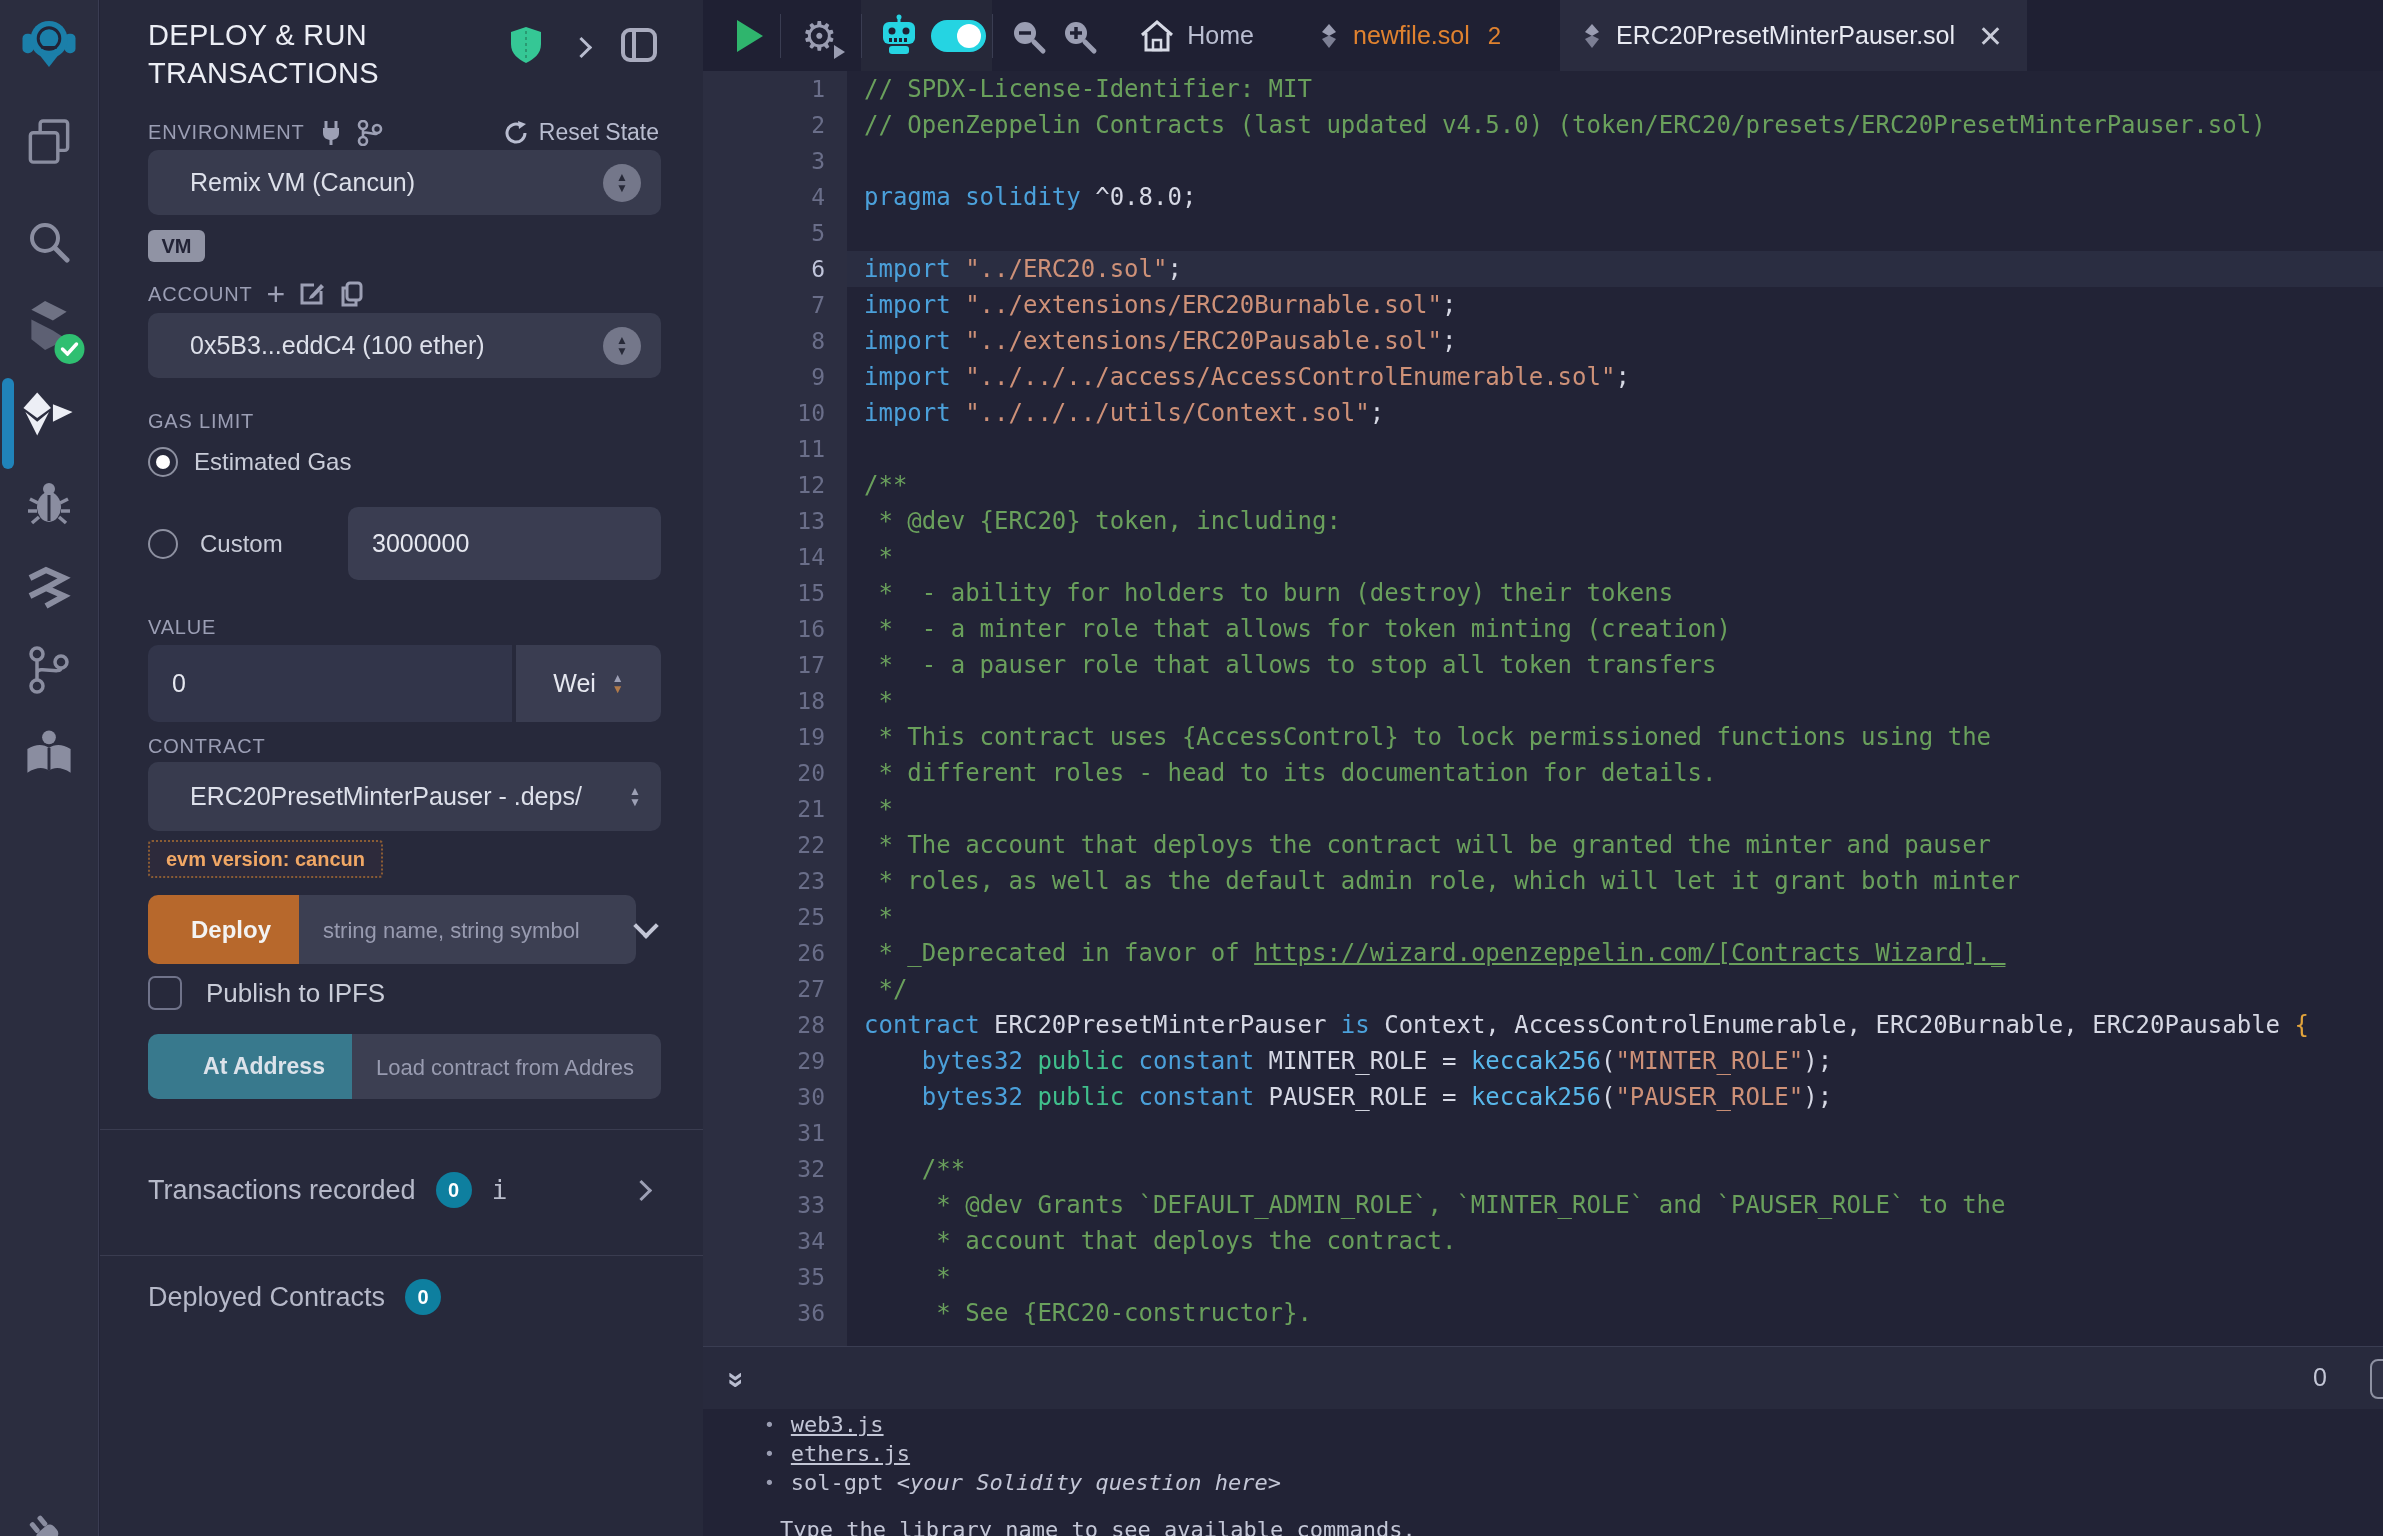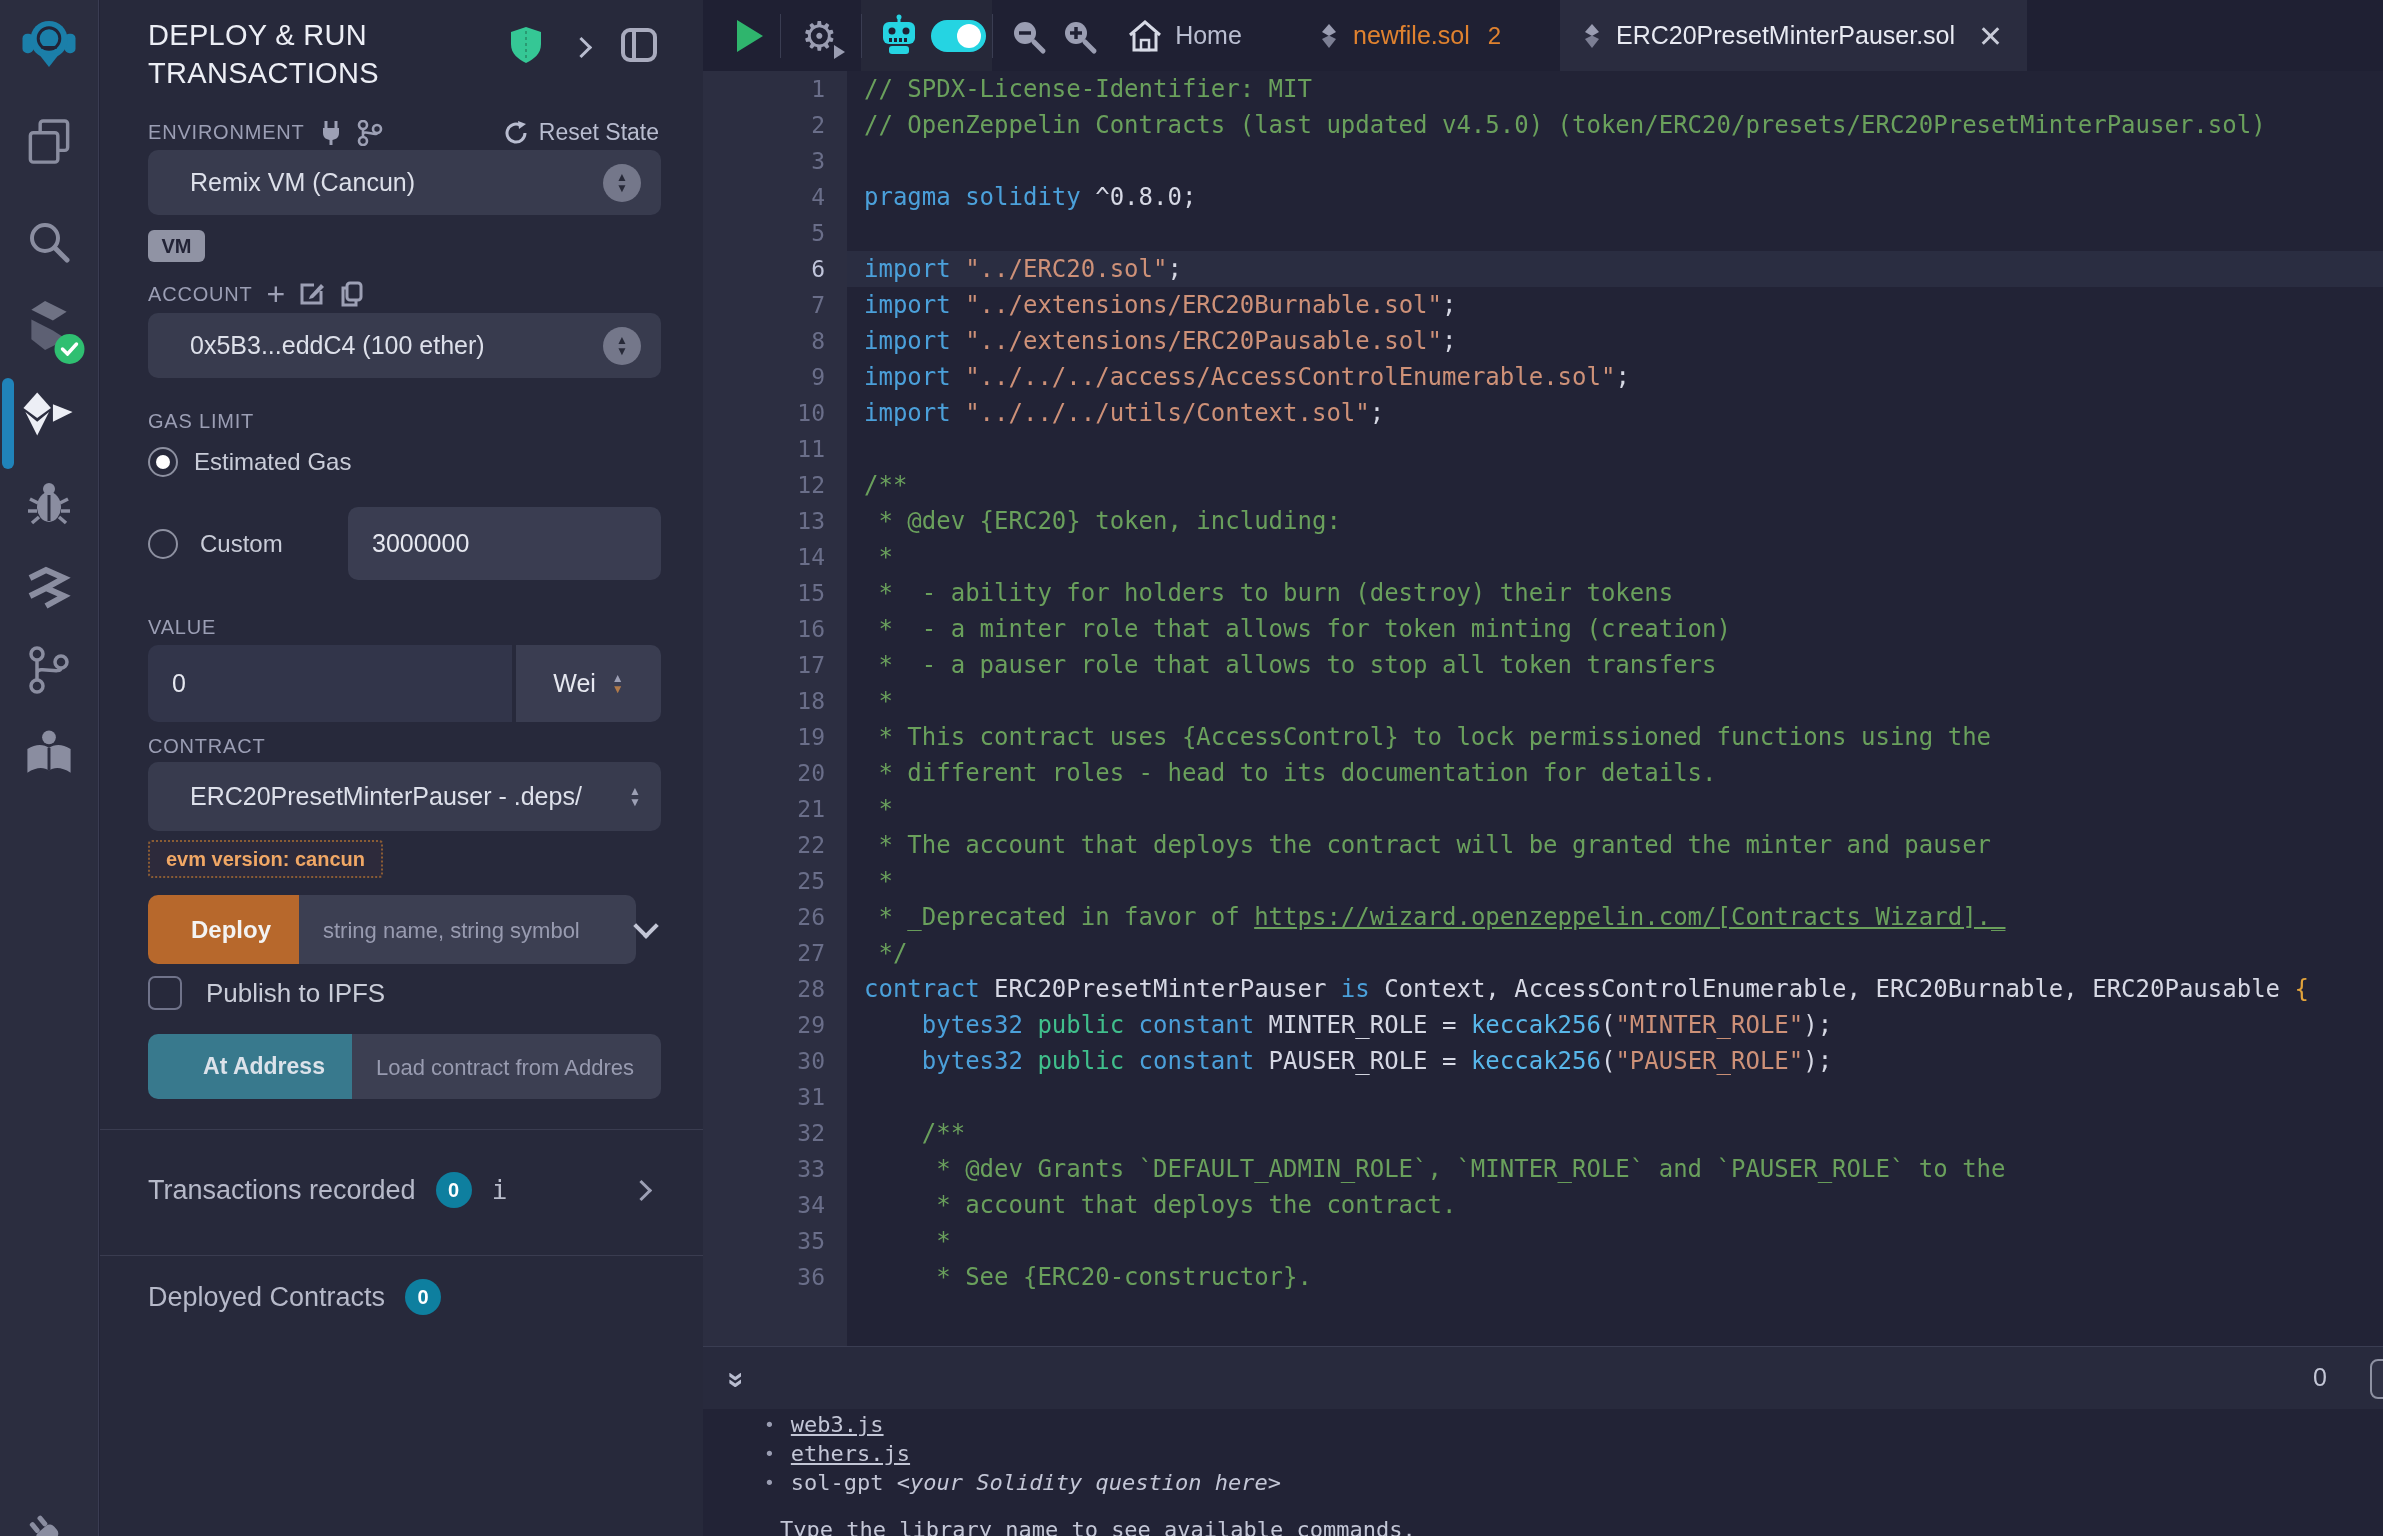--- a/index.html
+++ b/index.html
@@ -406,21 +406,21 @@
         </svg>
       </span>
       <span class="tool" style="left:352px; width:48px">
         <svg width="40" height="40" viewBox="0 0 40 40">
           <circle cx="17" cy="17" r="11" fill="#9a9db2"></circle>
           <line x1="11" y1="17" x2="23" y2="17" stroke="#1f2033" stroke-width="3.5"></line>
           <line x1="17" y1="11" x2="17" y2="23" stroke="#1f2033" stroke-width="3.5"></line>
           <line x1="26" y1="26" x2="35" y2="35" stroke="#9a9db2" stroke-width="5" stroke-linecap="round"></line>
         </svg>
       </span>
-      <span class="tool" style="left:412px; width:139px; justify-content:center">
+      <span class="tool" style="left:412px; width:139px; justify-content:flex-end">
         <svg width="36" height="34" viewBox="0 0 36 34">
           <path d="M3 16 L18 3 L33 16" fill="none" stroke="#d7dae6" stroke-width="3"></path>
           <path d="M7 14 V31 H29 V14" fill="none" stroke="#d7dae6" stroke-width="3"></path>
           <rect x="14" y="21" width="8" height="10" fill="none" stroke="#d7dae6" stroke-width="2.5"></rect>
         </svg>
         <span class="home-label">Home</span>
       </span>
 
       <span class="tab tab-inactive" style="left:594px">
         <svg width="20" height="26" viewBox="0 0 20 26">
@@ -523,20 +523,24 @@
             <span class="ln">20</span>
             <span class="ct"><span class="c-cm"> * different roles - head to its documentation for details.</span></span>
           </div>
           <div class="cl">
             <span class="ln">21</span>
             <span class="ct"><span class="c-cm"> *</span></span>
           </div>
           <div class="cl">
             <span class="ln">22</span>
             <span class="ct"><span class="c-cm"> * The account that deploys the contract will be granted the minter and pauser</span></span>
+          </div>
+          <div class="cl">
+            <span class="ln">23</span>
+            <span class="ct"><span class="c-cm"> * roles, as well as the default admin role, which will let it grant both minter</span></span>
           </div>
           <div class="cl">
             <span class="ln">25</span>
             <span class="ct"><span class="c-cm"> *</span></span>
           </div>
           <div class="cl">
             <span class="ln">26</span>
             <span class="ct"><span class="c-cm"> * _Deprecated in favor of </span><span class="c-cmu">https://wizard.openzeppelin.com/[Contracts Wizard]._</span></span>
           </div>
           <div class="cl">

